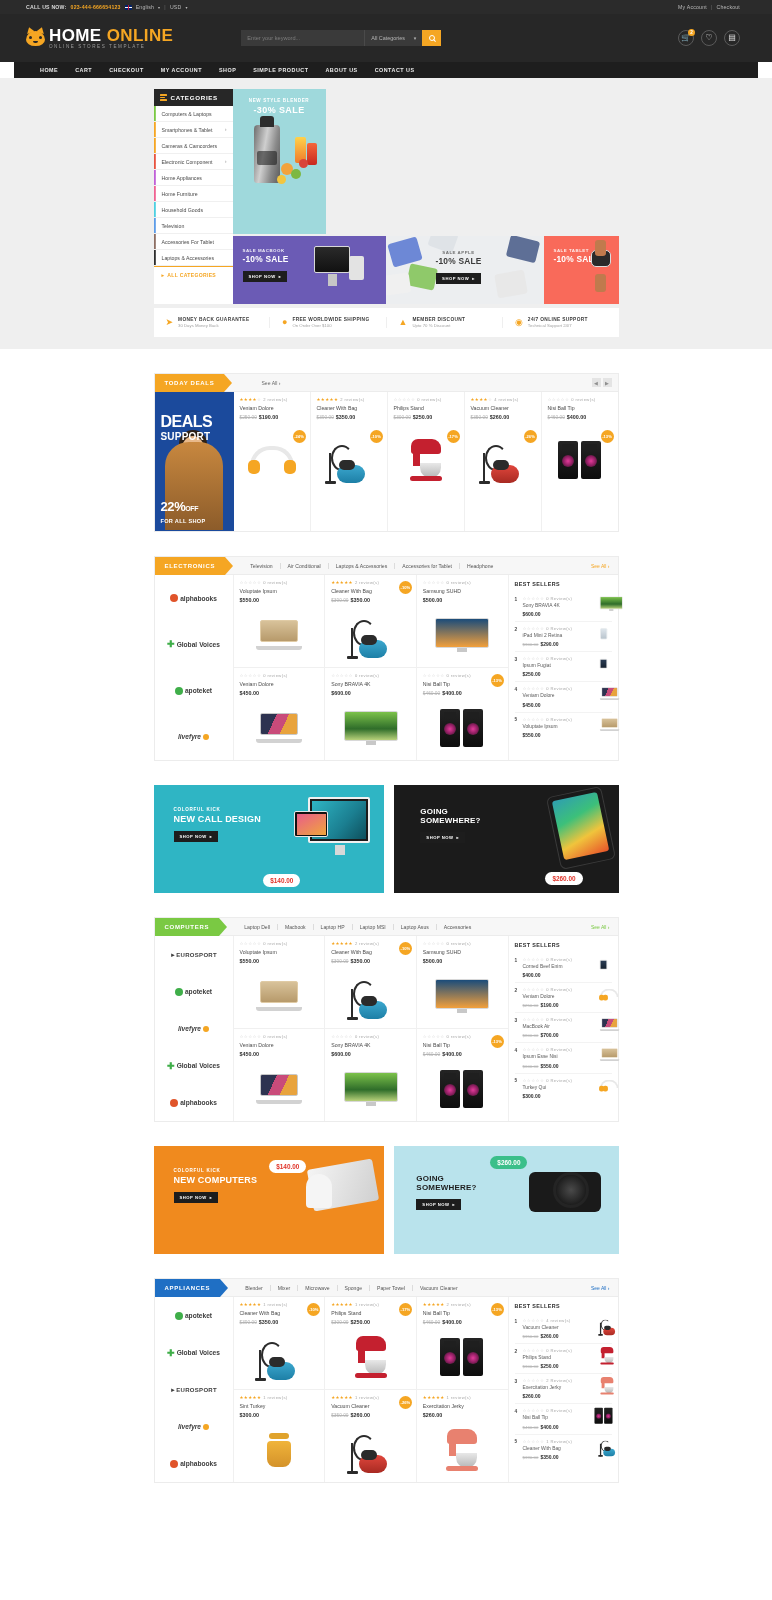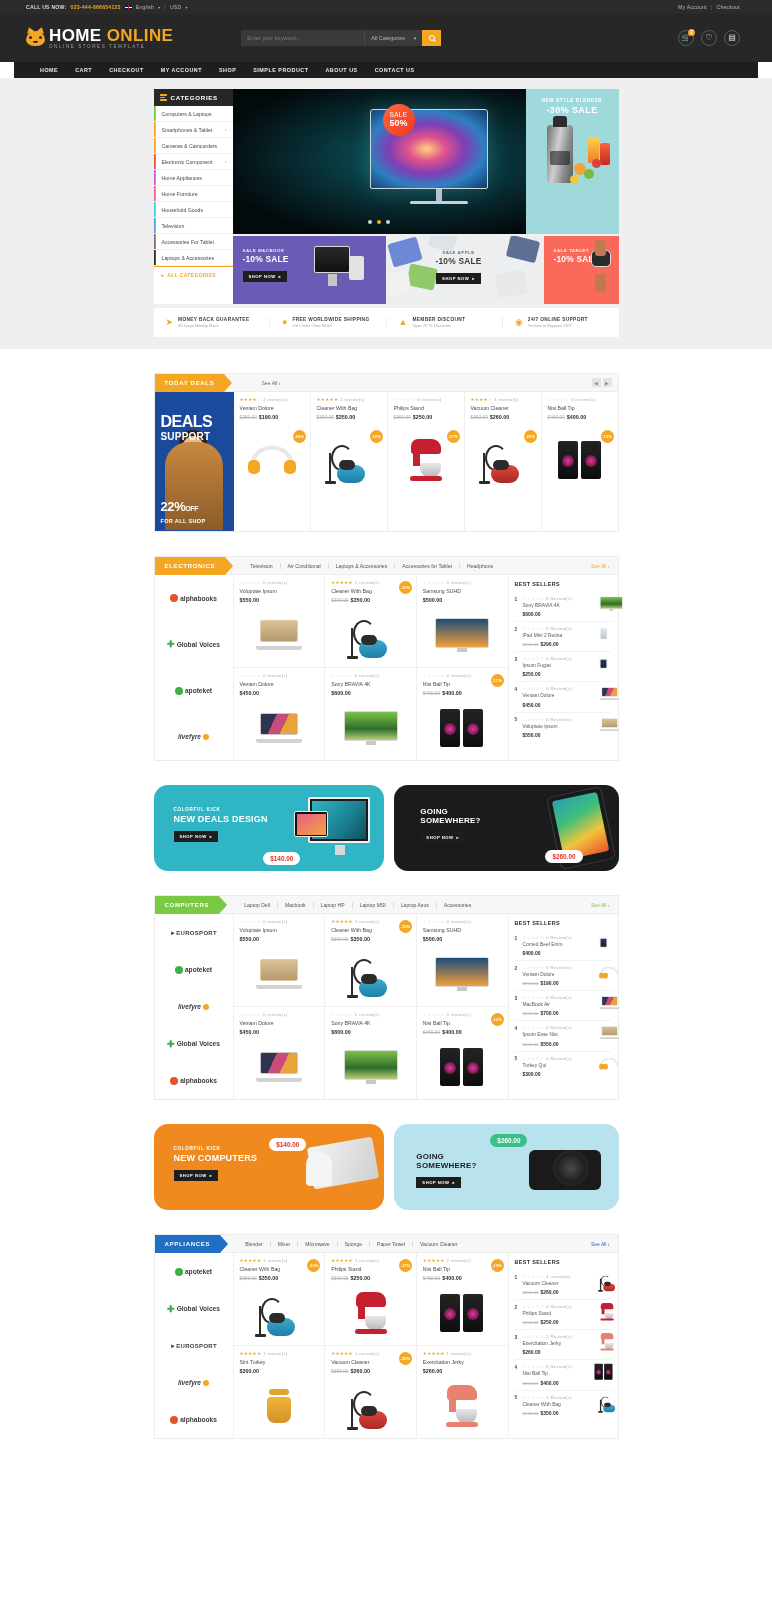--- a/index.html
+++ b/index.html
@@ -330,21 +330,21 @@
   .best-row:last-child { border-bottom:none;}
   .best-num { font-size:4.8px; color:#4a4a4a; font-weight:bold; width:4px; flex-shrink:0; margin-top:.5px;}
   .best-info { flex:1;}
   .best-name { font-size:4.9px; color:#5a5a5a; margin-top:2px; line-height:1.25;}
   .best-price { font-size:5px; font-weight:bold; color:#2e2e2e; margin-top:2px;}
   .best-price .o { font-size:4.4px; color:#b8b8b8; text-decoration:line-through; font-weight:normal; margin-right:2px;}
   .best-thumb { width:17px; height:15px; flex-shrink:0; display:flex; align-items:center; justify-content:center;}
 
   
   .promos { width:465px; margin: 24px auto 0; display:flex; gap:10px;}
-  .promo { height:86px; position:relative; overflow:hidden; cursor:pointer;border-radius:14px;}
+  .promo { height:108px; position:relative; overflow:hidden; cursor:pointer;}
   .promo-a { flex:1.03; background:#2fb5c4;}
   .promo-b { flex:1; background:#1b1b1b;}
   .pr-t1 { font-size:4.6px; color:#fff; font-weight:bold; letter-spacing:.7px;}
   .pr-t2 { font-size:9px; color:#fff; font-weight:bold; letter-spacing:.2px; margin-top:2px;}
   .pr-inner { position:absolute; left:20px; top:22px;}
   .price-tag {
     position:absolute; background:#fff; color:#e0342a; font-size:6.4px; font-weight:bold;
     padding:3px 7px; border-radius:9px;
   }
   .monitor { position:absolute; right:14px; top:12px; width:62px; height:46px; background:#1b1b1b; border:2px solid #f0f0f0; border-radius:2px;}
@@ -506,34 +506,20 @@
    </div>
           </div>
         <div class="cat-all">
           <span class="plus">▸</span>
           <span>ALL CATEGORIES</span>
         </div>
       </div>
 
       <div class="hero-main">
         <div class="hero-top">
-          <div class="hero-slider">
-            <div class="tv"></div>
-            <div class="tv-stand"></div>
-            <div class="tv-base"></div>
-            <div class="sale-badge">
-              <span class="s1">SALE</span>
-              <span class="s2">50%</span>
-            </div>
-            <div class="dots">
-              <i></i>
-              <i class="on"></i>
-              <i></i>
-            </div>
-          </div>
           <div class="hero-side">
             <div class="hs-t1">NEW STYLE BLENDER</div>
             <div class="hs-t2">-30% SALE</div>
             <div class="blender"></div>
             <div class="juice"></div>
             <div class="juice2"></div>
             <div class="fruit f1"></div>
             <div class="fruit f2"></div>
             <div class="fruit f3"></div>
             <div class="fruit f4"></div>
@@ -900,21 +886,21 @@
 <div class="promos">
   <div class="promo promo-a">
     <div class="monitor">
         <div class="inner"></div>
       </div>
     <div class="monitor2">
         <div class="inner"></div>
       </div>
     <div class="pr-inner">
       <div class="pr-t1">COLORFUL KICK</div>
-      <div class="pr-t2">NEW DEALS DESIGN</div>
+      <div class="pr-t2">NEW CALL DESIGN</div>
       <div class="shopnow">
         <span>SHOP NOW</span>
           <span>▸</span>
       </div>
     </div>
     <div class="price-tag" style="right:84px;bottom:6px;">$140.00</div>
   </div>
   <div class="promo promo-b">
     <div class="phone-big">
         <div class="scr"></div>

